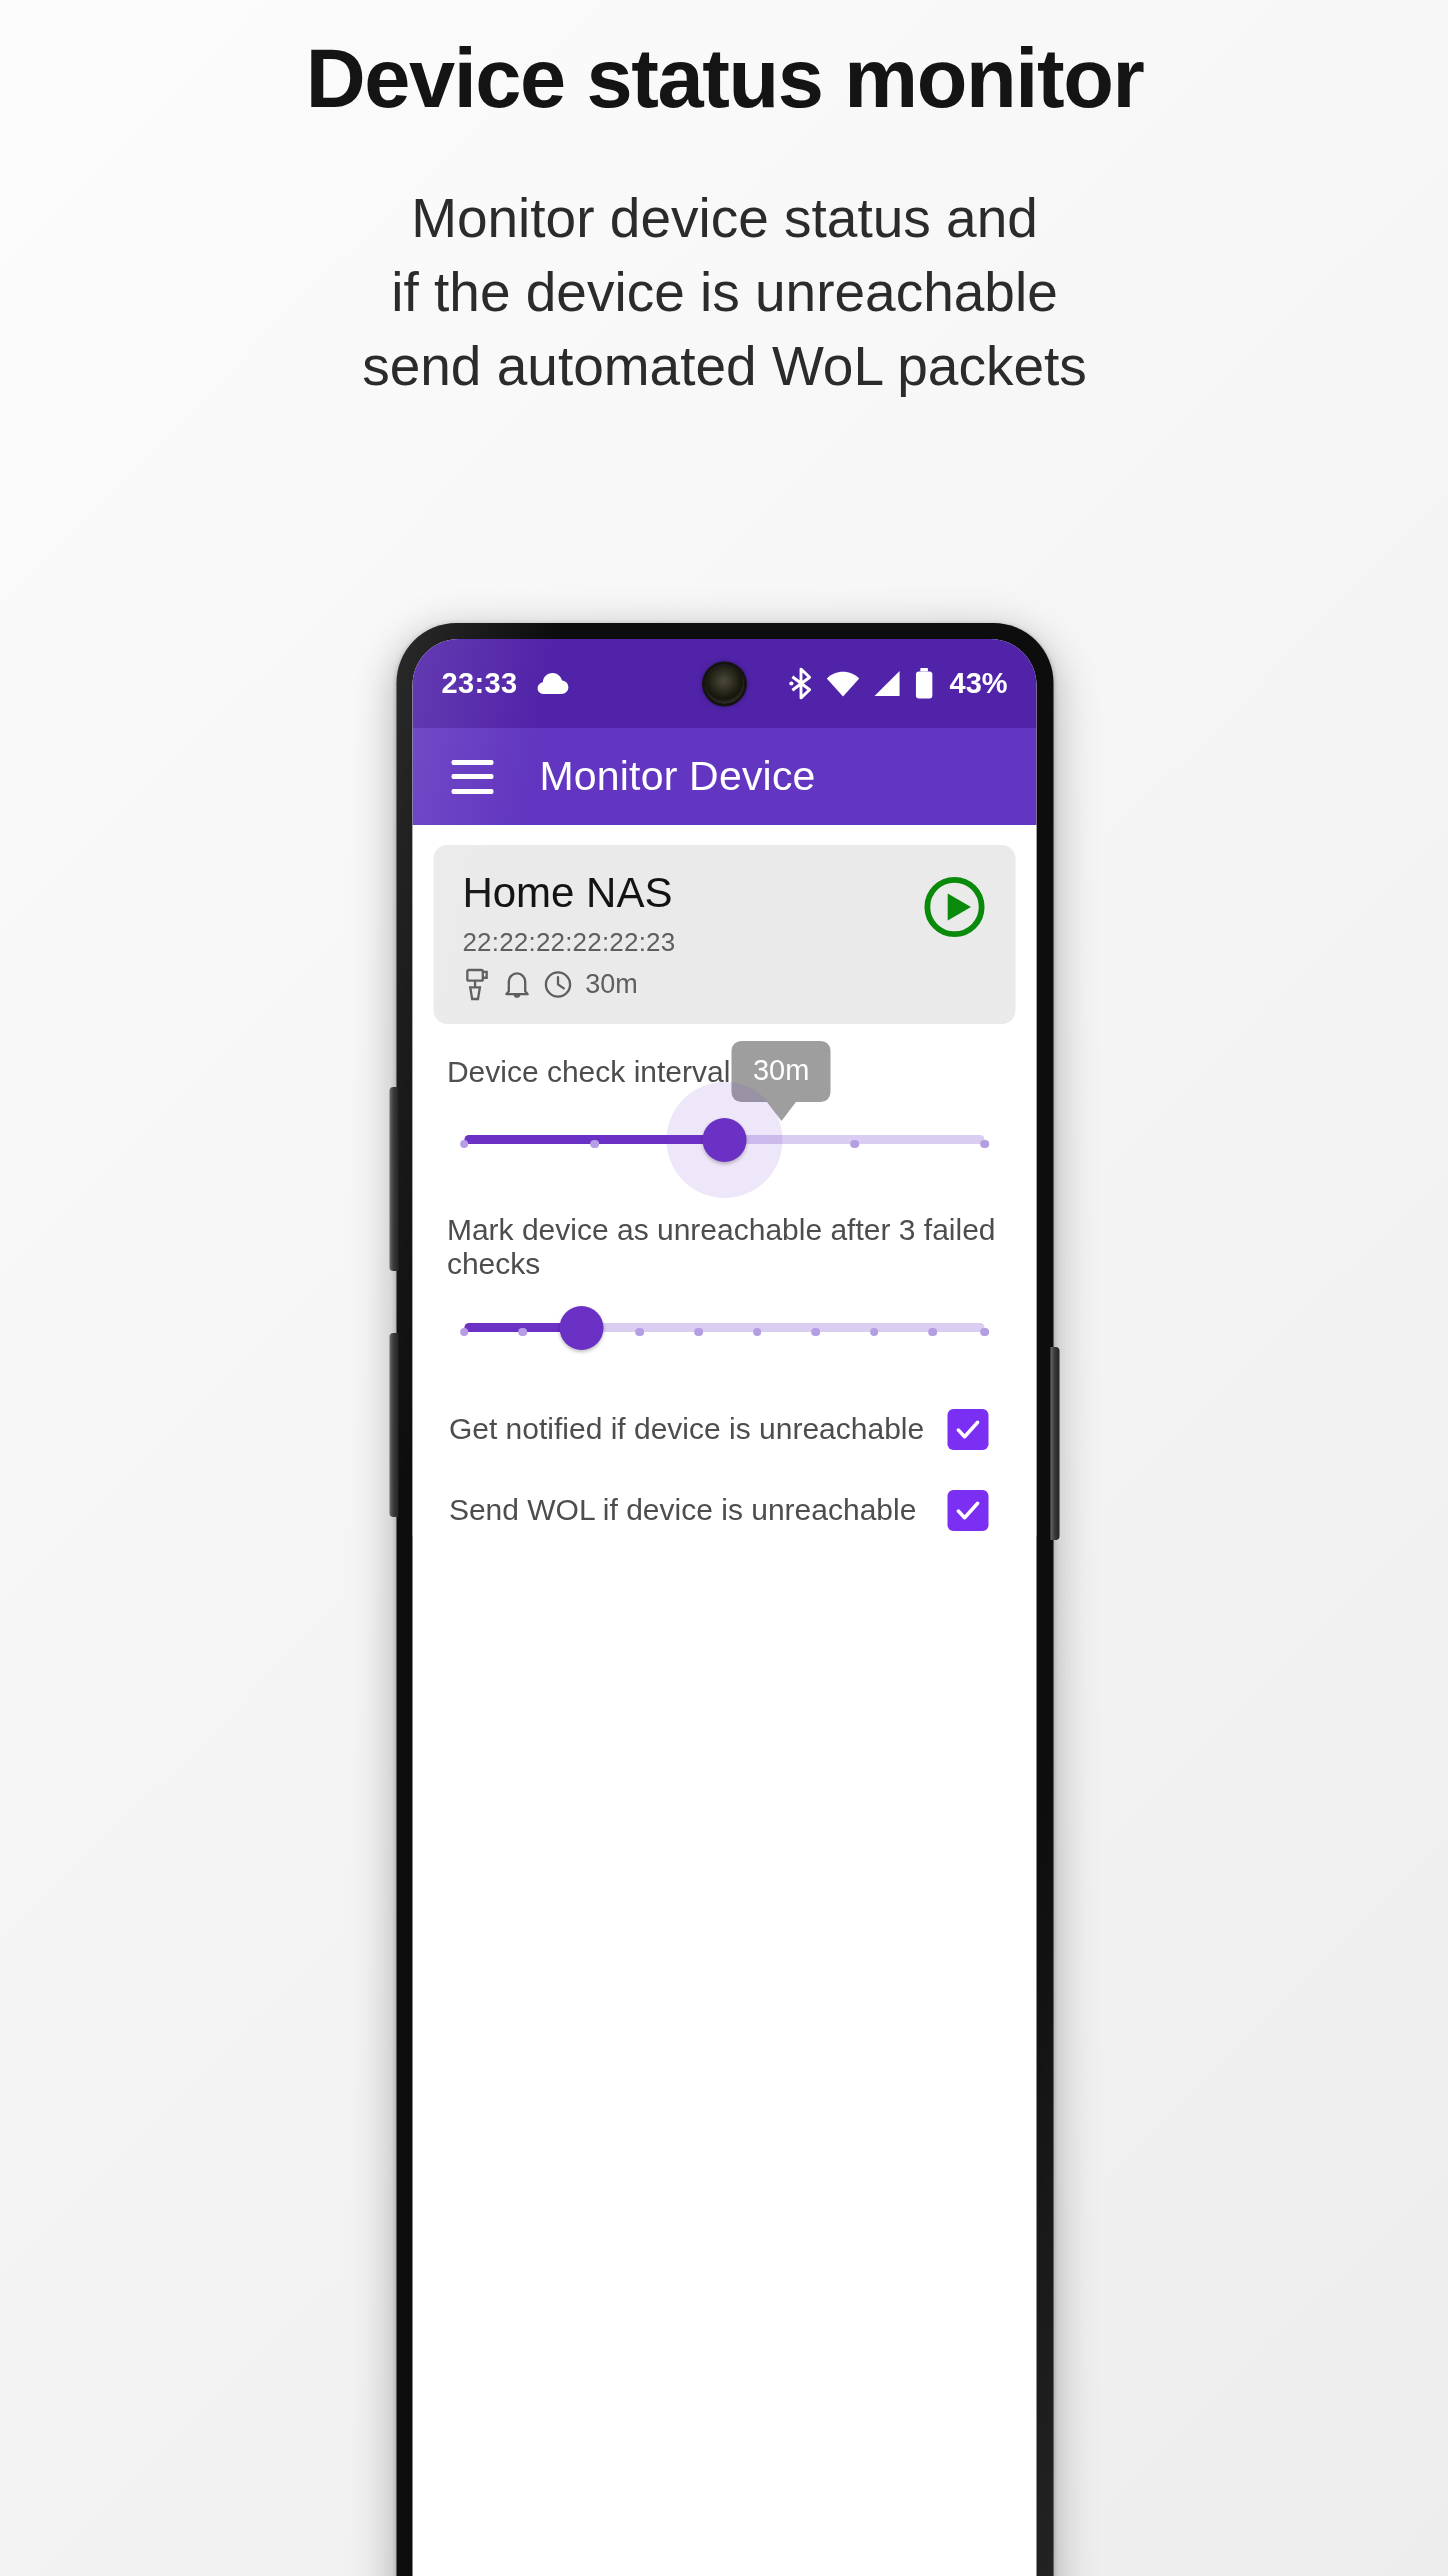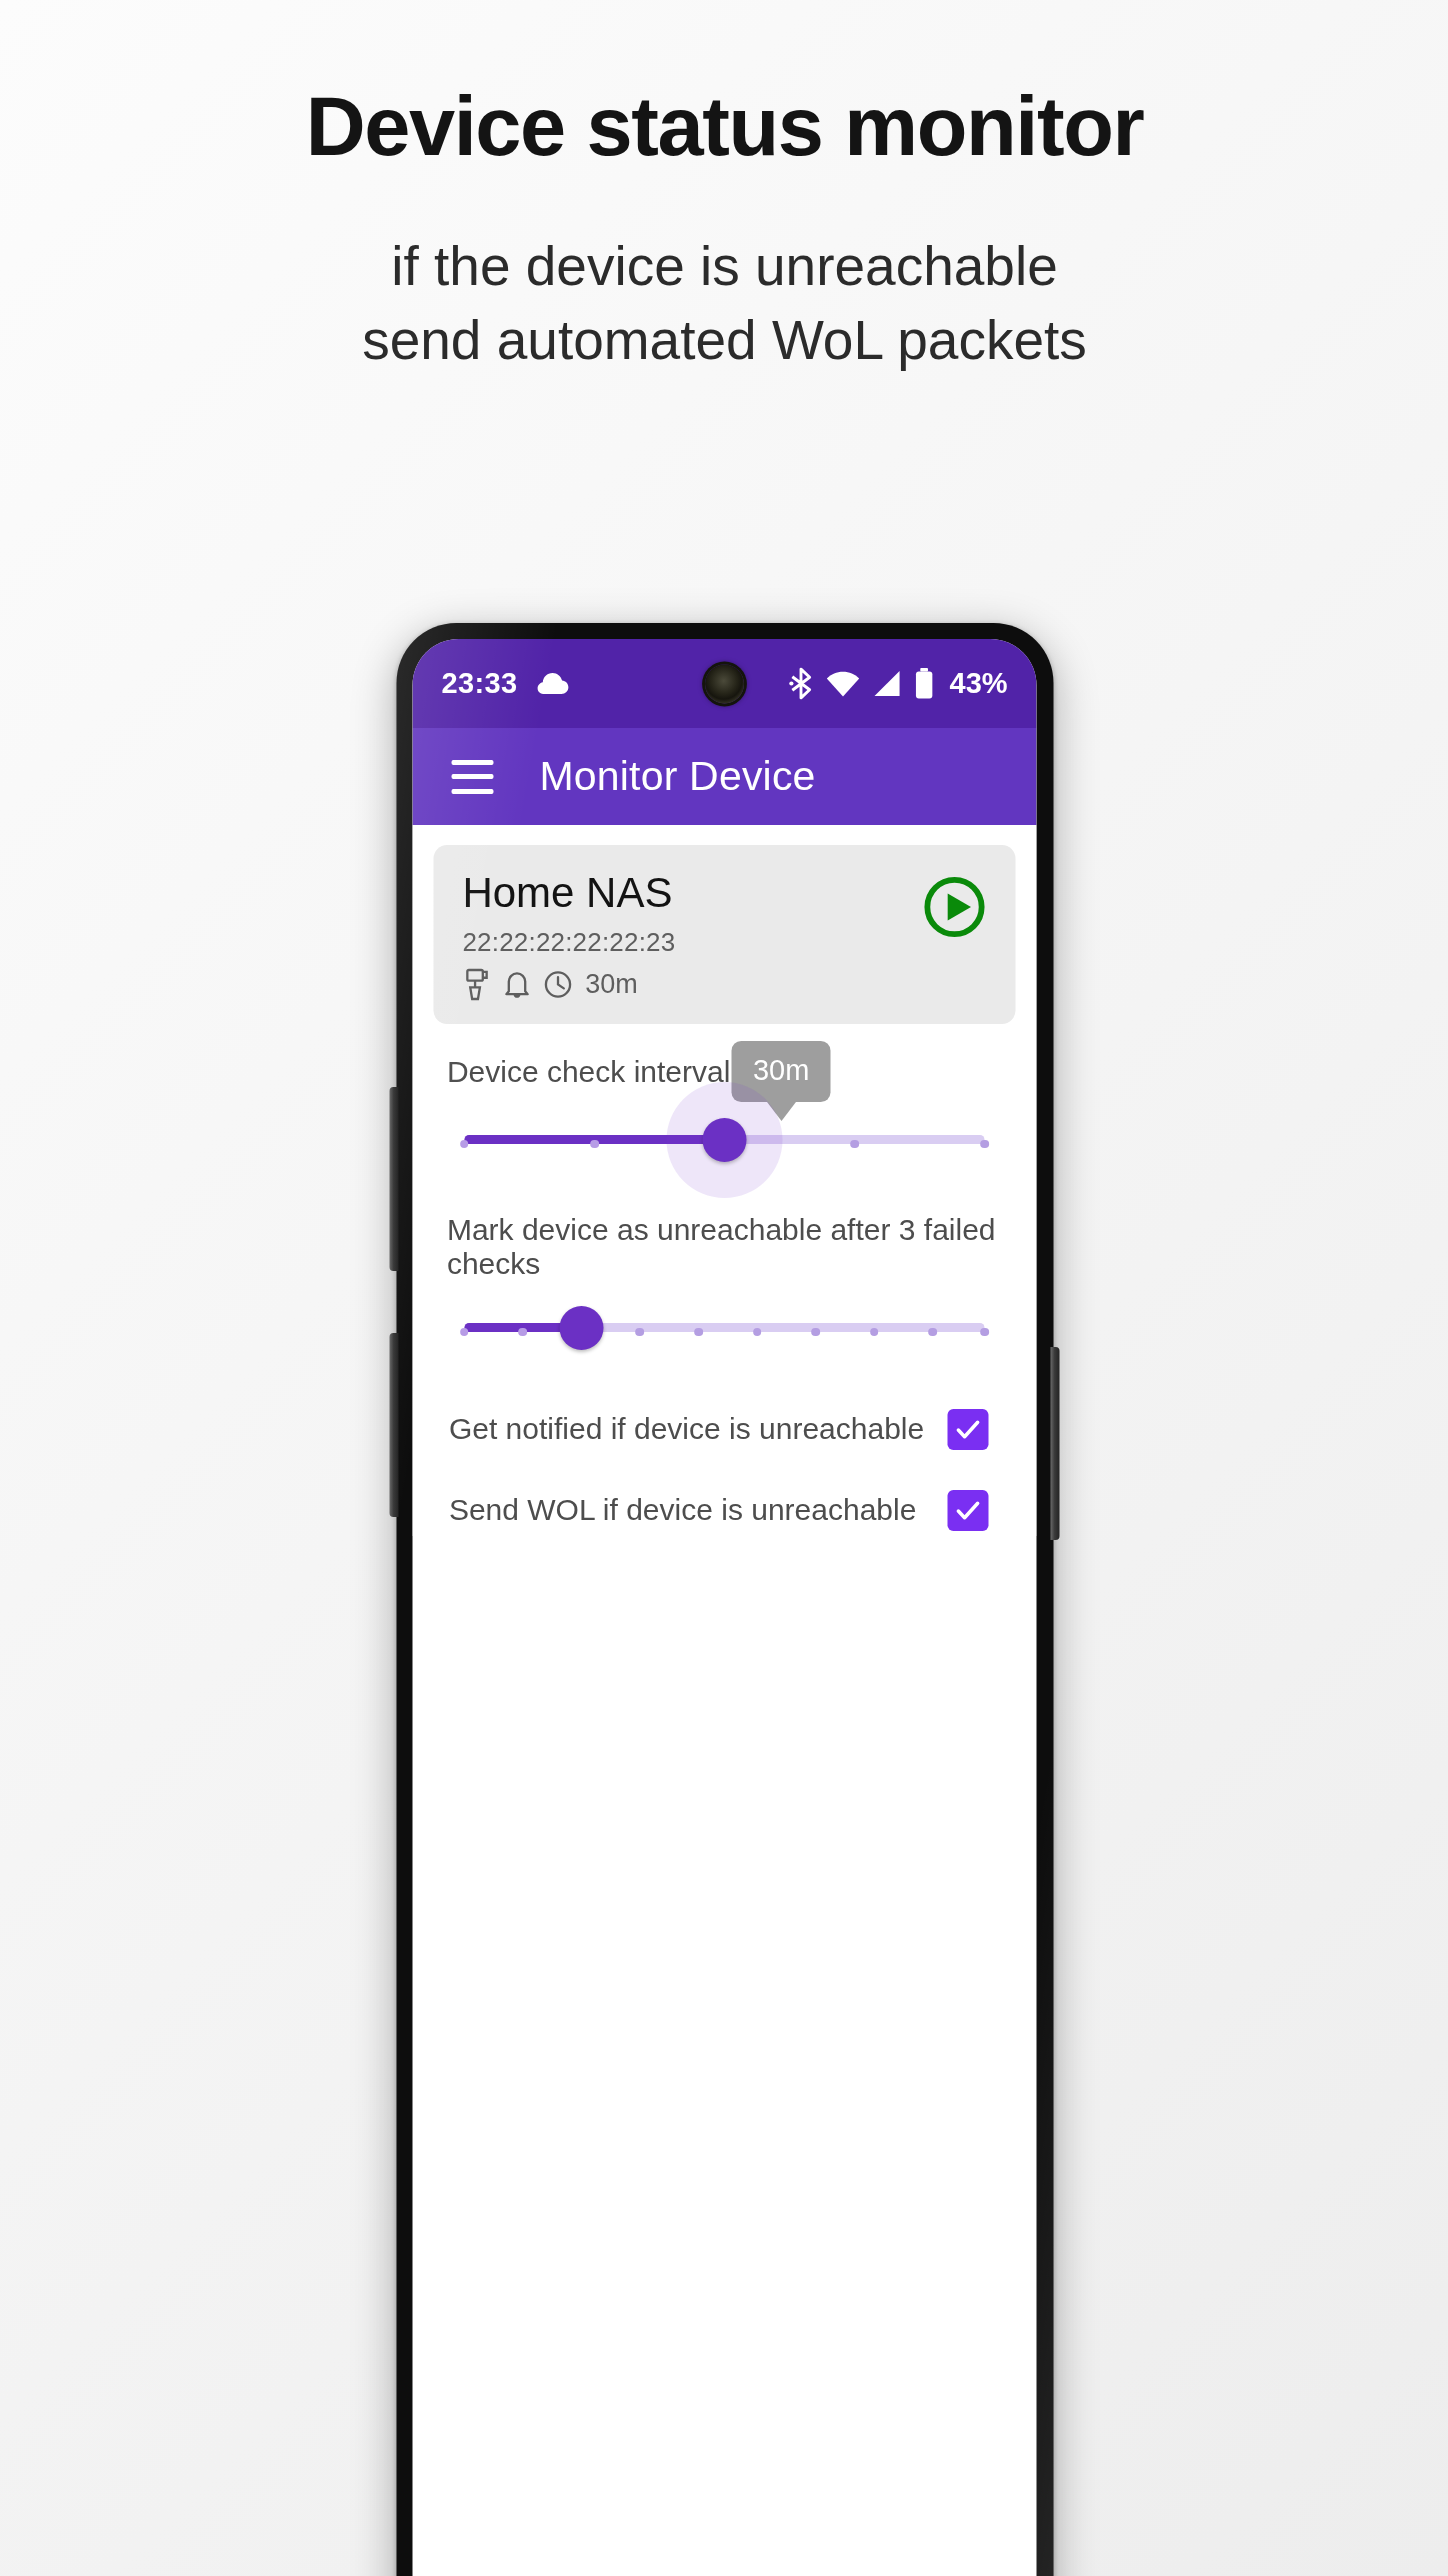--- a/index.html
+++ b/index.html
@@ -9,21 +9,21 @@
     font-family:"Liberation Sans", sans-serif;
   }
   body {
     background:linear-gradient(135deg,#fcfcfc 0%,#f6f6f6 40%,#ededed 100%);
     position:relative;
   }
 
   
   .hero {
     width:100%;
-    padding-top:83px;
+    padding-top:35px;
     text-align:center;
   }
   .hero-title {
     font-size:83px;
     font-weight:bold;
     color:#141414;
     letter-spacing:-1.4px;
     line-height:1.05;
   }
   .hero-sub {
@@ -241,20 +241,21 @@
     cursor:pointer;
     margin-right:11.6px;
   }
 </style>
 </head>
 <body>
 
 <div class="hero">
   <div class="hero-title">Device status monitor</div>
   <div class="hero-sub">
+    <div>Monitor device status and</div>
     <div>if the device is unreachable</div>
     <div>send automated WoL packets</div>
   </div>
 </div>
 
 <div class="phone-wrap">
   <div class="phone">
 
     <div class="btn-side btn-vol-up"></div>
     <div class="btn-side btn-vol-down"></div>

